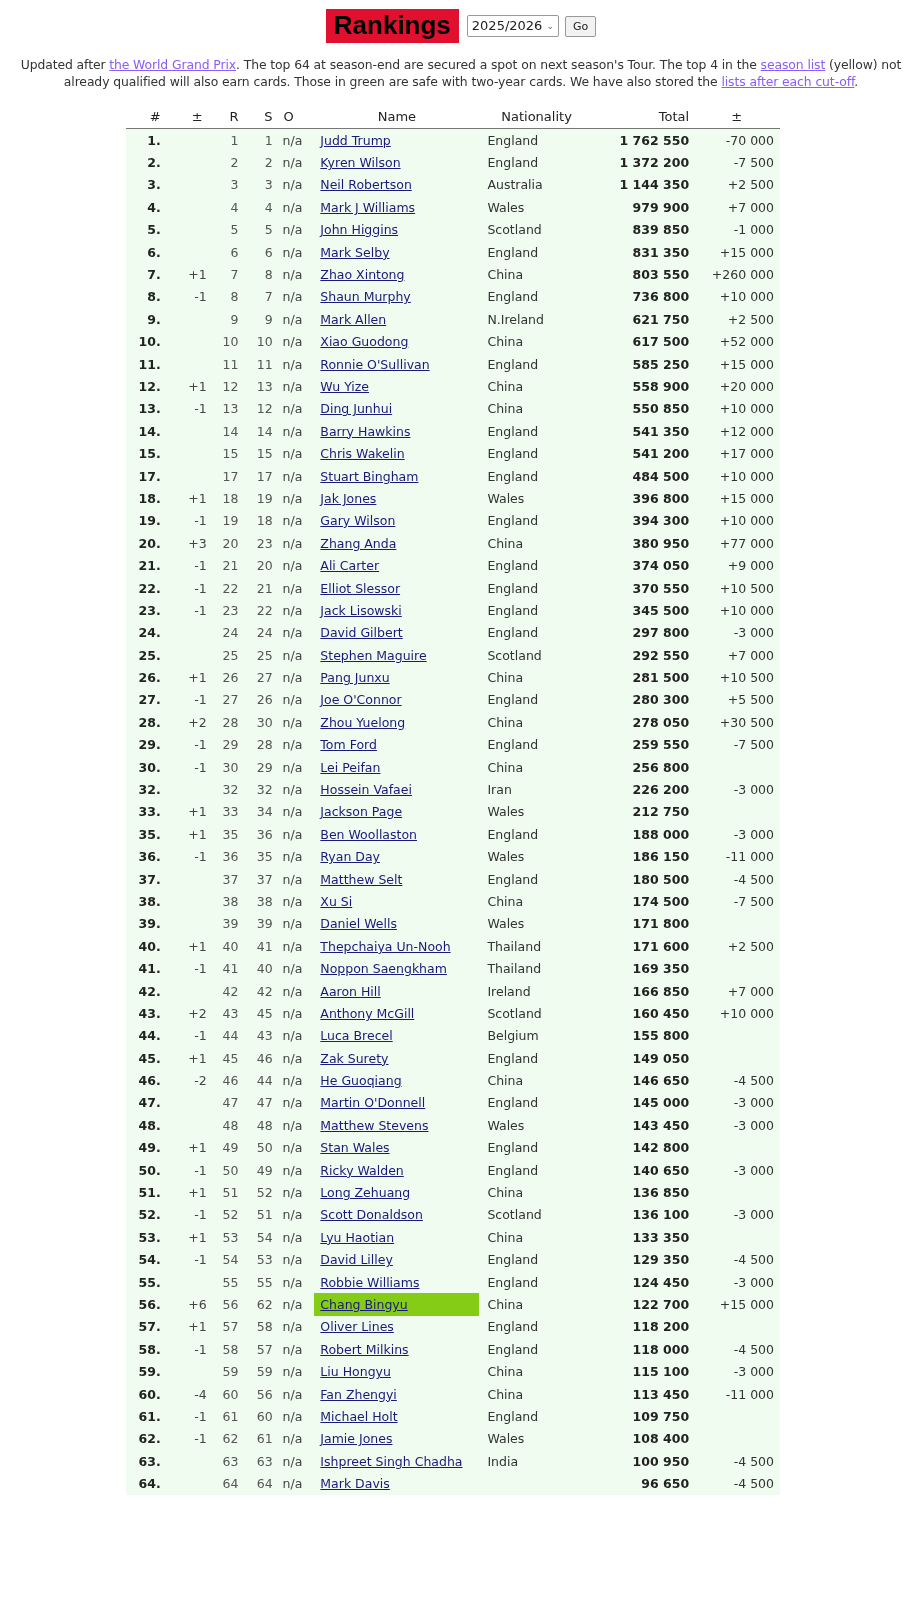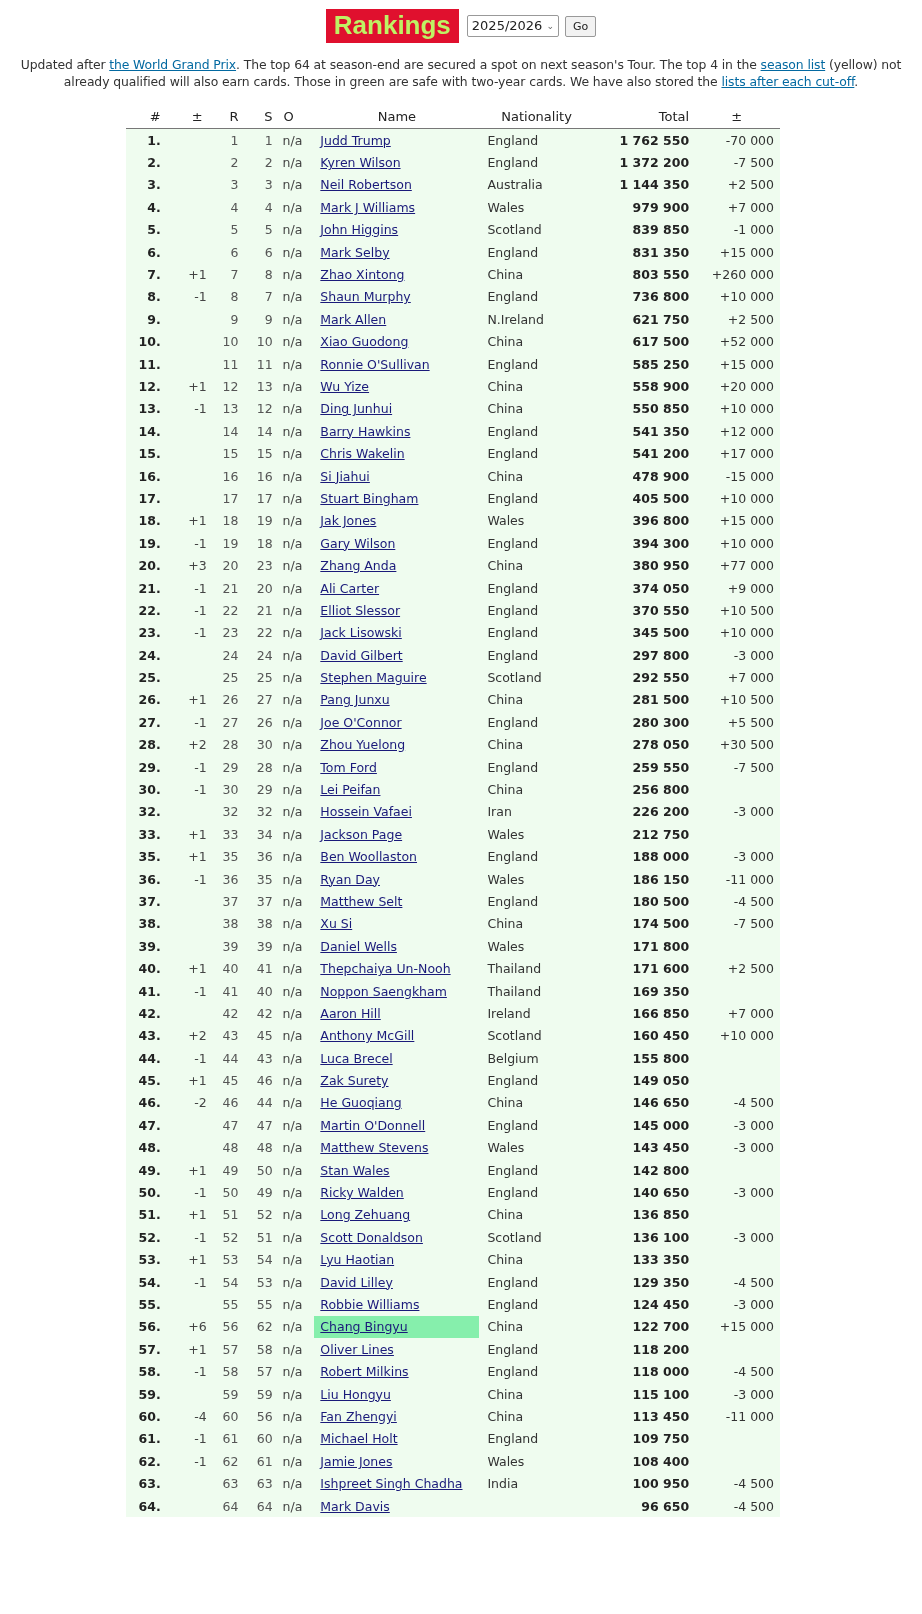--- a/index.html
+++ b/index.html
@@ -1,34 +1,34 @@
 <!DOCTYPE html>
 <html><head>
 <meta charset="utf-8">
 <style>
   html,body{margin:0;padding:0;background:#ffffff;}
   body{width:922px;height:1614px;overflow:hidden;font-family:"DejaVu Sans",sans-serif;color:#222;}
   .top{display:flex;justify-content:center;align-items:center;padding-top:8px;height:36px;}
-  .brand{background:#e0102e;color:#bef264;font-family:"Liberation Sans",sans-serif;font-weight:bold;font-size:26px;padding:1px 8px 3px 8px;line-height:30px;}
+  .brand{background:#e0102e;color:#000000;font-family:"Liberation Sans",sans-serif;font-weight:bold;font-size:26px;padding:1px 8px 3px 8px;line-height:30px;}
   .season{margin-left:8px;border:1px solid #999;border-radius:2px;font-size:13px;height:20px;line-height:20px;padding:0 4px;display:flex;align-items:center;background:#fff;color:#222;}
   .season .chev{font-size:9px;margin-left:4px;color:#666;}
   .go{margin-left:6px;border:1px solid #999;background:#f2f2f2;font-size:11px;height:19px;line-height:19px;padding:0 7px;border-radius:2px;}
   .intro{text-align:center;font-size:12.4px;line-height:17px;margin:12px 4px 0 4px;color:#333;letter-spacing:-0.1px;}
-  .intro a{color:#0369a1;text-decoration:underline;}
+  .intro a{color:#8b5cf6;text-decoration:underline;}
   table{border-collapse:collapse;margin:14px auto 0 auto;width:654px;font-size:12.5px;position:relative;left:-8px;}
   thead th{font-weight:normal;color:#222;height:22px;border-bottom:1px solid #777;font-size:13px;}
   tbody td{height:22.4px;padding:0;background:#effcef;white-space:nowrap;}
   td.rank{font-weight:bold;text-align:right;padding-right:14px;width:32px;}
   td.mv{text-align:right;width:30px;padding-right:4px;color:#444;}
   td.r{text-align:right;width:26px;padding-right:6px;color:#555;}
   td.s{text-align:right;width:26px;padding-right:10px;color:#555;}
   td.o{width:30px;color:#444;}
   td.name{width:150px;padding-left:6px;}
   td.name a{color:#1a1a7a;text-decoration:underline;}
-  td.name.hl{background:#86efac;}
+  td.name.hl{background:#84cc16;}
   td.nat{width:100px;padding-left:8px;color:#333;}
   td.total{text-align:right;font-weight:bold;width:90px;padding-right:4px;}
   td.delta{text-align:right;width:76px;padding-right:6px;color:#333;}
   th.c-rank{text-align:right;padding-right:14px;}
   th.c-mv{text-align:right;padding-right:8px;}
   th.c-r{text-align:right;padding-right:6px;}
   th.c-s{text-align:right;padding-right:10px;}
   th.c-o{text-align:left;}
   th.c-name{text-align:center;}
   th.c-total{text-align:right;padding-right:4px;}
@@ -224,39 +224,28 @@
         <td class="mv"></td>
         <td class="r">15</td>
         <td class="s">15</td>
         <td class="o">n/a</td>
         <td class="name"><a href="#">Chris Wakelin</a></td>
         <td class="nat">England</td>
         <td class="total">541 200</td>
         <td class="delta">+17 000</td>
       </tr>
       <tr>
-        <td class="rank">16.</td>
-        <td class="mv"></td>
-        <td class="r">16</td>
-        <td class="s">16</td>
-        <td class="o">n/a</td>
-        <td class="name"><a href="#">Si Jiahui</a></td>
-        <td class="nat">China</td>
-        <td class="total">478 900</td>
-        <td class="delta">-15 000</td>
-      </tr>
-      <tr>
         <td class="rank">17.</td>
         <td class="mv"></td>
         <td class="r">17</td>
         <td class="s">17</td>
         <td class="o">n/a</td>
         <td class="name"><a href="#">Stuart Bingham</a></td>
         <td class="nat">England</td>
-        <td class="total">405 500</td>
+        <td class="total">484 500</td>
         <td class="delta">+10 000</td>
       </tr>
       <tr>
         <td class="rank">18.</td>
         <td class="mv">+1</td>
         <td class="r">18</td>
         <td class="s">19</td>
         <td class="o">n/a</td>
         <td class="name"><a href="#">Jak Jones</a></td>
         <td class="nat">Wales</td>

